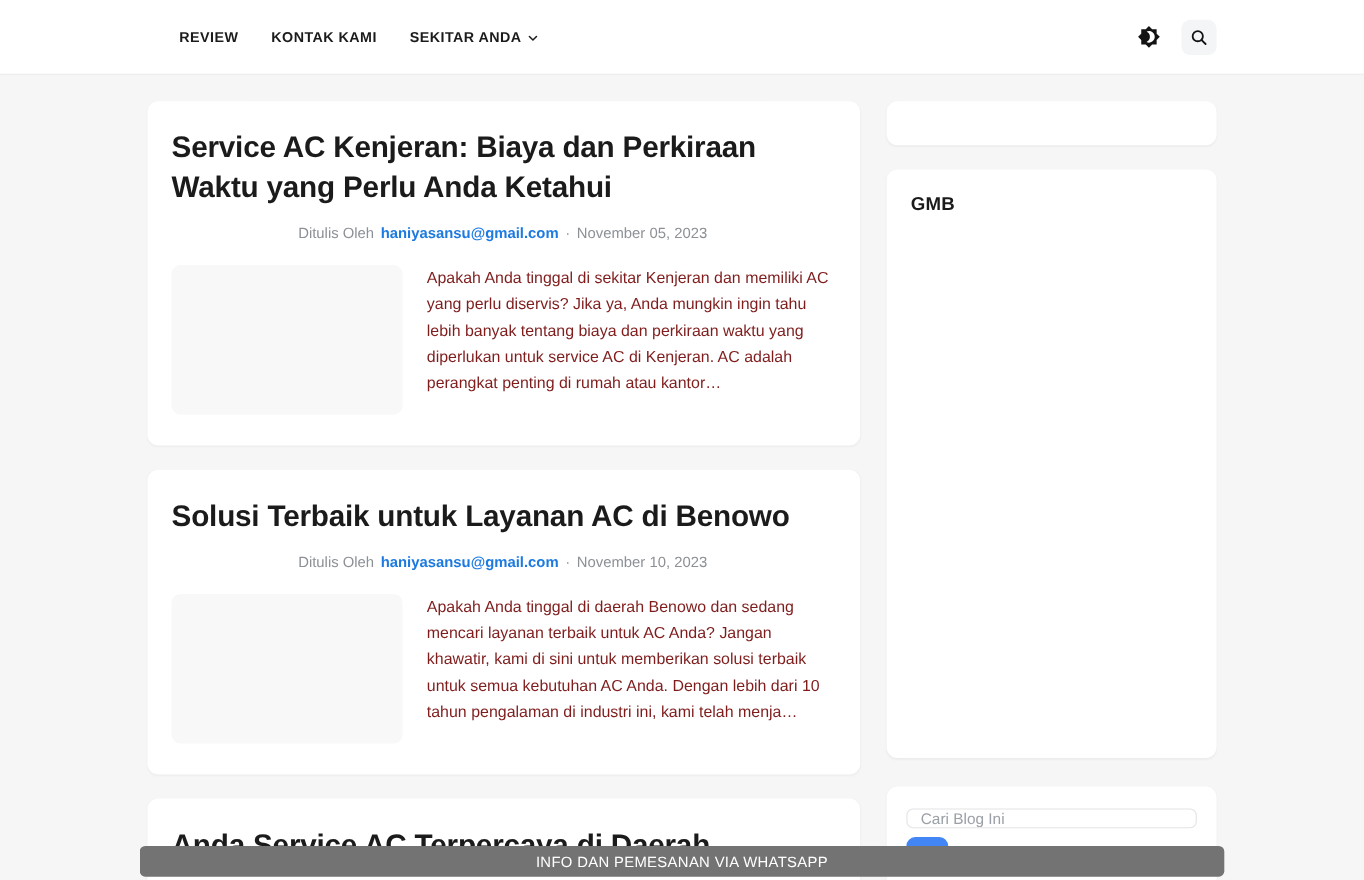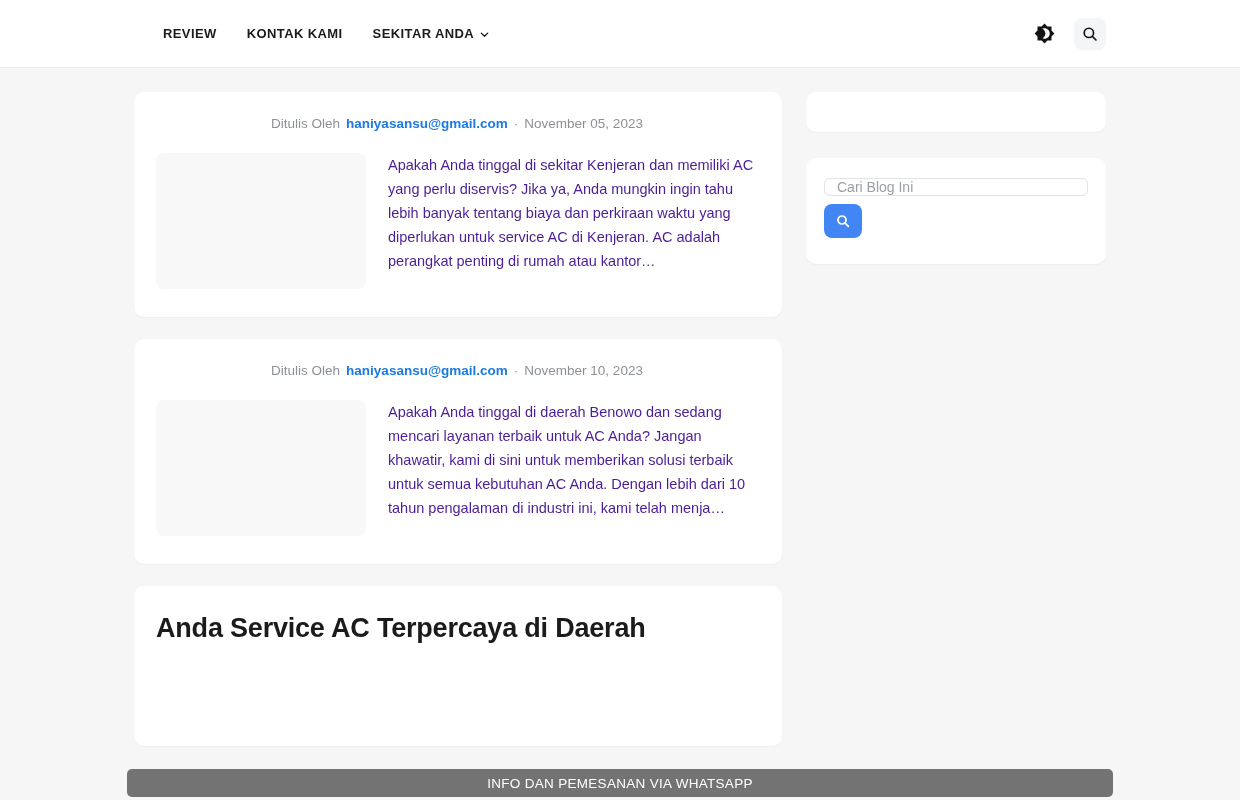--- a/index.html
+++ b/index.html
@@ -104,21 +104,21 @@
   .post-thumb {
     width: 210px; height: 136px;
     flex: 0 0 210px;
     background: #f8f8f8;
     border-radius: 8px;
     cursor: pointer;
   }
   .post-excerpt {
     font-size: 14.5px;
     line-height: 24px;
-    color: #4c1d95;
+    color: #7f1d1d;
     padding-right: 2px;
   }
 
   
   .side-empty { height: 40px; margin-bottom: 22px; }
   .side-gmb { height: 535px; padding: 22px 22px; }
   .side-gmb h3 {
     font-size: 17px;
     font-weight: 700;
     color: #1b1b1b;
@@ -208,33 +208,35 @@
       </button>
     </div>
   </div>
 </div>
 
 <div class="page">
 
   <div class="main-col">
 
     <div class="card post-card">
+      <h2 class="post-title">Service AC Kenjeran: Biaya dan Perkiraan Waktu yang Perlu Anda Ketahui</h2>
       <div class="post-meta">
         <span>Ditulis Oleh</span>
         <span class="author">haniyasansu@gmail.com</span>
         <span>·</span>
         <span>November 05, 2023</span>
       </div>
       <div class="post-body">
         <div class="post-thumb"></div>
         <div class="post-excerpt">Apakah Anda tinggal di sekitar Kenjeran dan memiliki AC yang perlu diservis? Jika ya, Anda mungkin ingin tahu lebih banyak tentang biaya dan perkiraan waktu yang diperlukan untuk service AC di Kenjeran. AC adalah perangkat penting di rumah atau kantor…</div>
       </div>
     </div>
 
     <div class="card post-card">
+      <h2 class="post-title">Solusi Terbaik untuk Layanan AC di Benowo</h2>
       <div class="post-meta">
         <span>Ditulis Oleh</span>
         <span class="author">haniyasansu@gmail.com</span>
         <span>·</span>
         <span>November 10, 2023</span>
       </div>
       <div class="post-body">
         <div class="post-thumb"></div>
         <div class="post-excerpt">Apakah Anda tinggal di daerah Benowo dan sedang mencari layanan terbaik untuk AC Anda? Jangan khawatir, kami di sini untuk memberikan solusi terbaik untuk semua kebutuhan AC Anda. Dengan lebih dari 10 tahun pengalaman di industri ini, kami telah menja…</div>
       </div>
@@ -243,20 +245,23 @@
     <div class="card post-card" style="min-height:160px;">
       <h2 class="post-title">Anda Service AC Terpercaya di Daerah</h2>
     </div>
 
   </div>
 
   <div class="side-col">
 
     <div class="card side-empty"></div>
 
+    <div class="card side-gmb">
+      <h3>GMB</h3>
+    </div>
 
     <div class="card side-search">
       <input class="search-input" type="text" placeholder="Cari Blog Ini" style="">
       <button class="search-submit">
         <span style="display:flex;">
           <svg width="16" height="16" viewBox="0 0 24 24" fill="none" stroke="#ffffff" stroke-width="2.6" stroke-linecap="round">
               <circle cx="10.5" cy="10.5" r="6"></circle>
               <line x1="15.2" y1="15.2" x2="20" y2="20"></line>
             </svg>
         </span>

